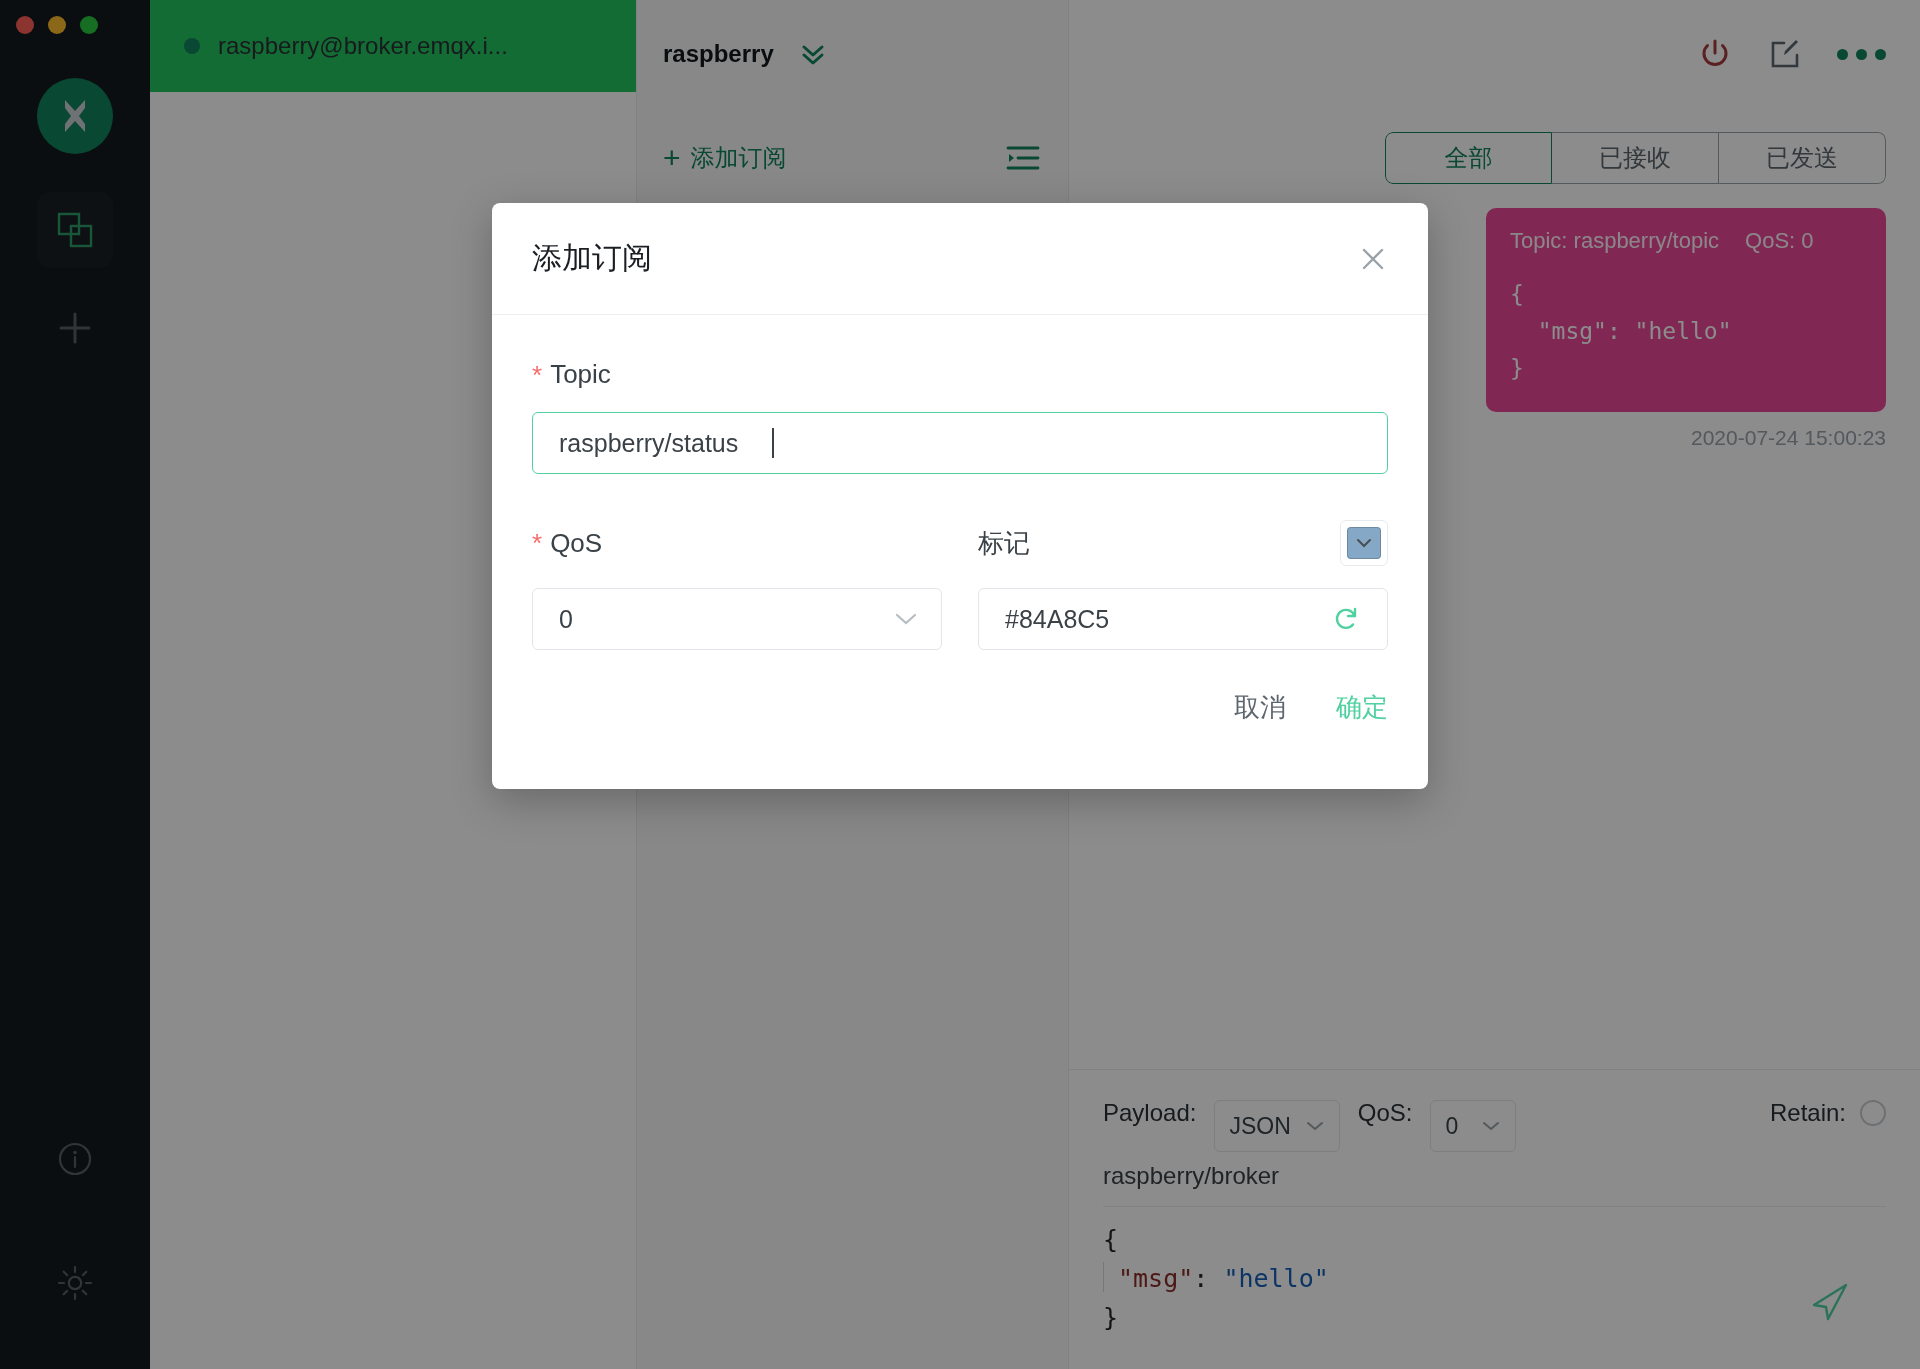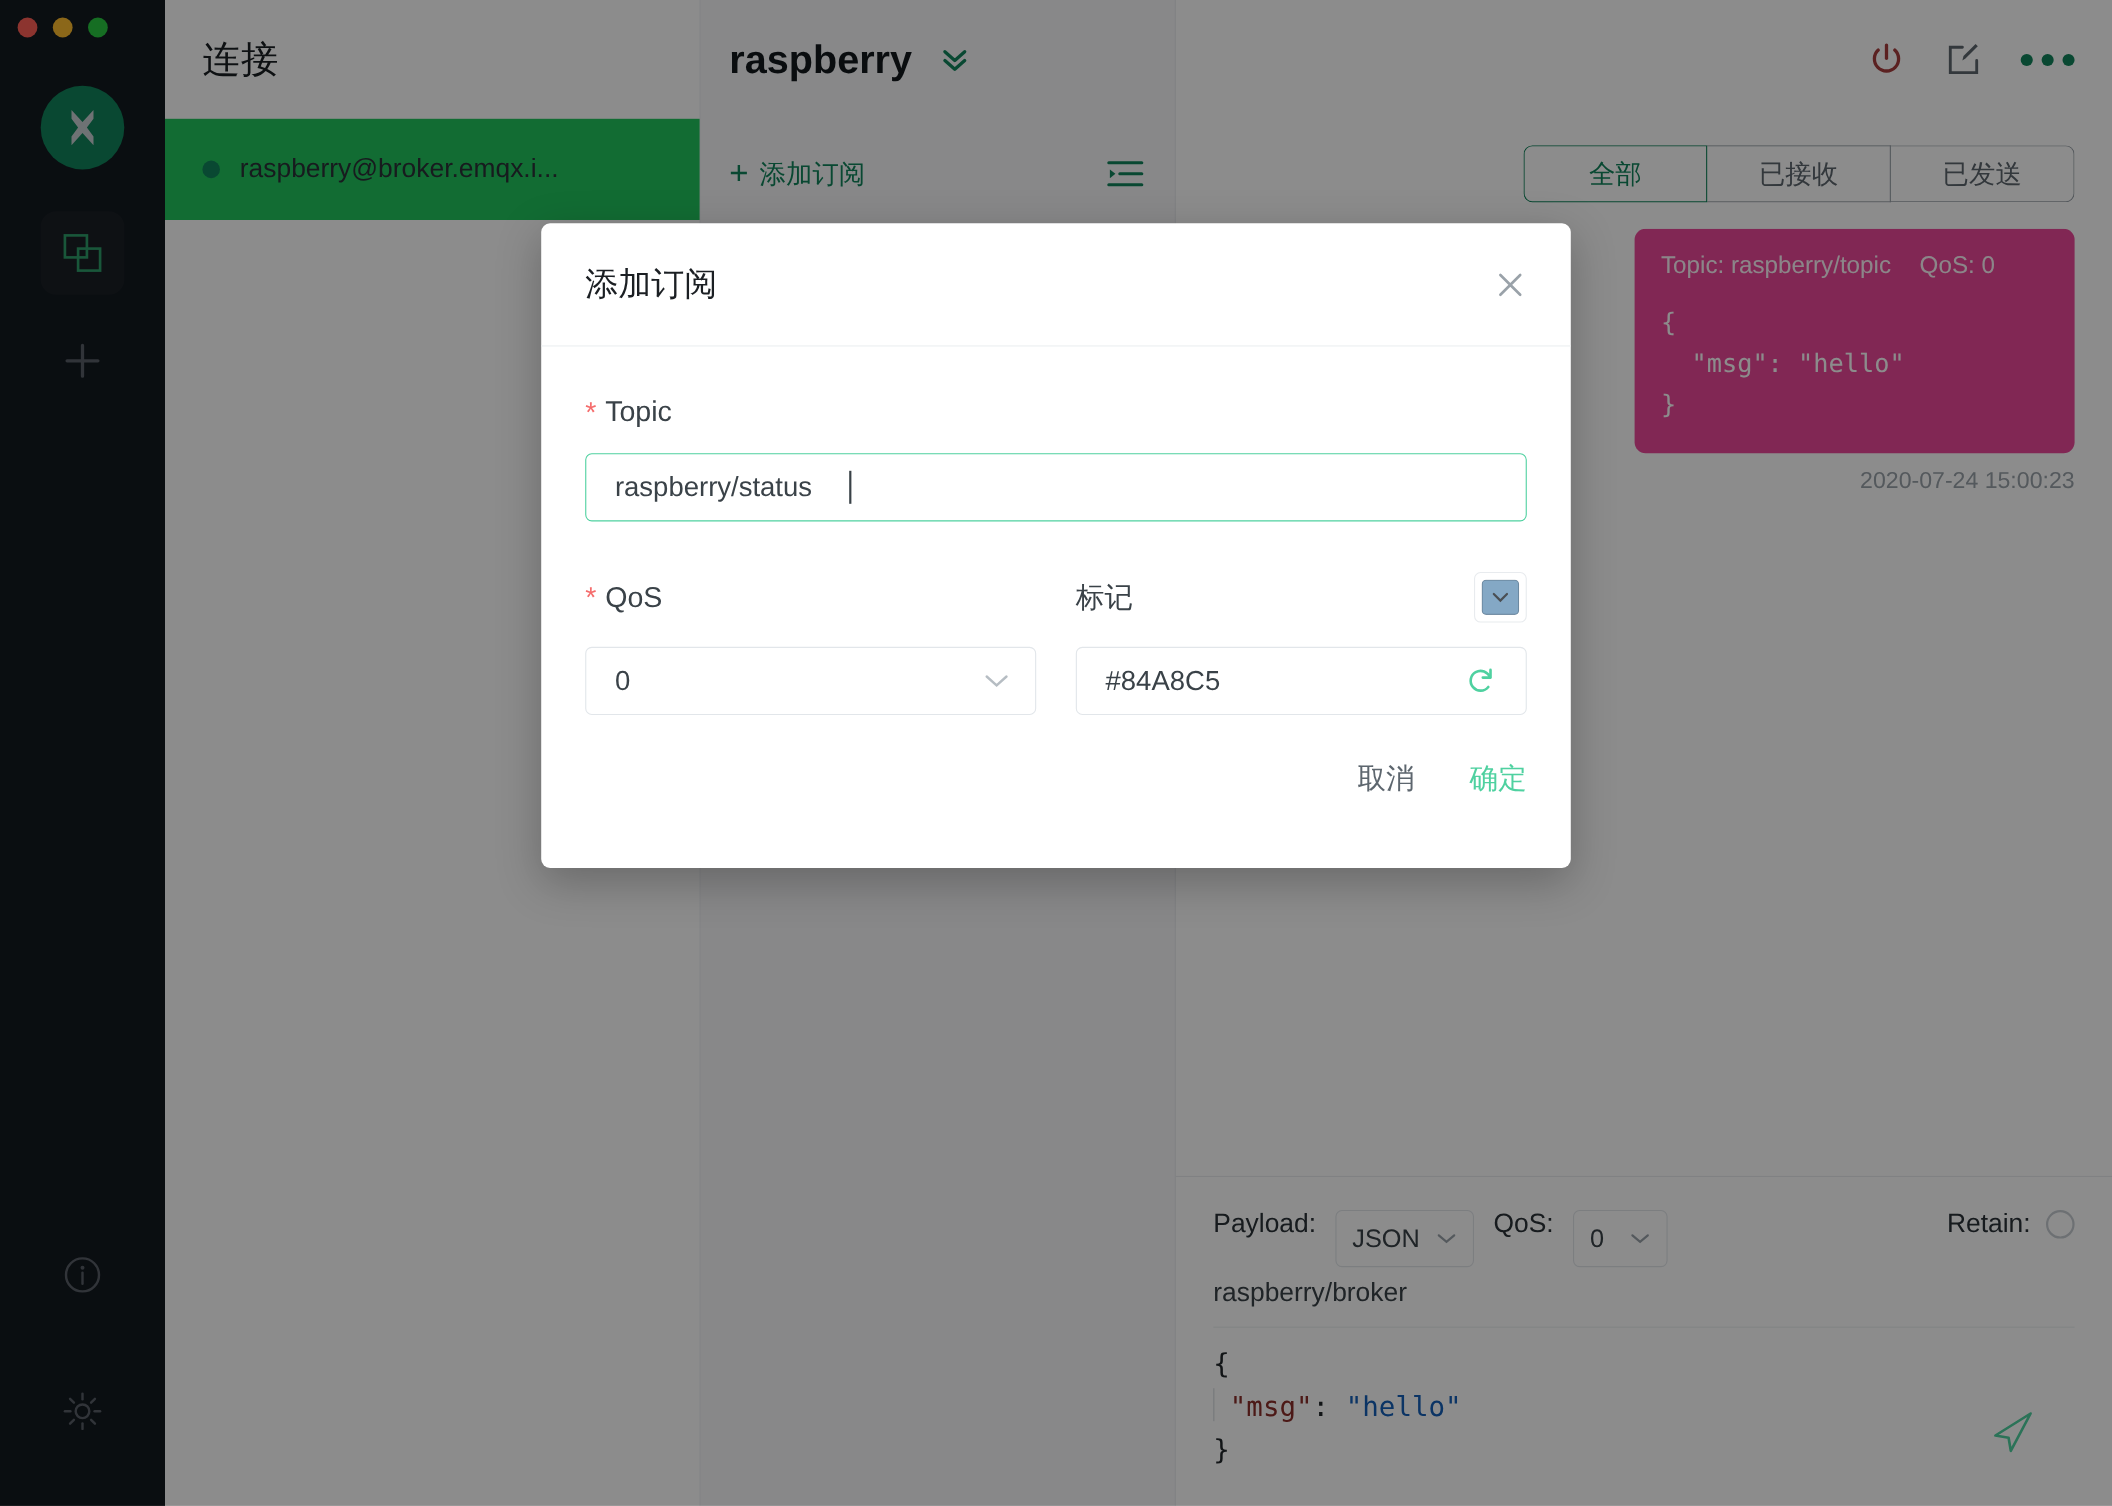--- a/index.html
+++ b/index.html
@@ -105,21 +105,21 @@
   }
   #main-header {
     height: 108px; display:flex; align-items:center; justify-content:space-between;
     padding: 0 34px 0 0;
     position: relative;
   }
   #main-title-wrap {
     position:absolute; left: -432px; top: 0; height:108px;
     display:flex; align-items:center; gap: 22px; padding-left: 26px;
   }
-  #main-title { font-size: 36px; font-weight: 700; color: #13181d; }
+  #main-title { font-size: 24px; font-weight: 700; color: #13181d; }
   #header-icons { margin-left:auto; display:flex; align-items:center; gap: 34px; }
   .hdr-ico { display:flex; align-items:center; justify-content:center; }
   #dots { display:flex; gap: 8px; }
   #dots i { width: 11px; height: 11px; border-radius:50%; background:#11845b; display:block; }
 
   
   #tabs-row { height: 100px; display:flex; align-items:center; justify-content:flex-end; padding: 0 34px; }
   #tabs { display:flex; border-radius: 8px; overflow:hidden; }
   .tab {
     width: 167px; height: 52px;
@@ -280,23 +280,20 @@
               <path d="M27.8 27.8 L31.3 31.3"></path>
             <path d="M31.3 8.7 L27.8 12.2"></path>
               <path d="M12.2 27.8 L8.7 31.3"></path>
           </g>
         </svg>
       </div>
     </div>
   </div>
 
   <div id="connections">
-    <div id="conn-header">
-      <span id="conn-title">连接</span>
-    </div>
     <div class="conn-item">
       <span class="conn-dot"></span>
       <span class="conn-name">raspberry@broker.emqx.i...</span>
     </div>
   </div>
 
   <div id="subs">
     <div id="subs-spacer"></div>
     <div id="subs-bar">
       <div id="add-sub">

